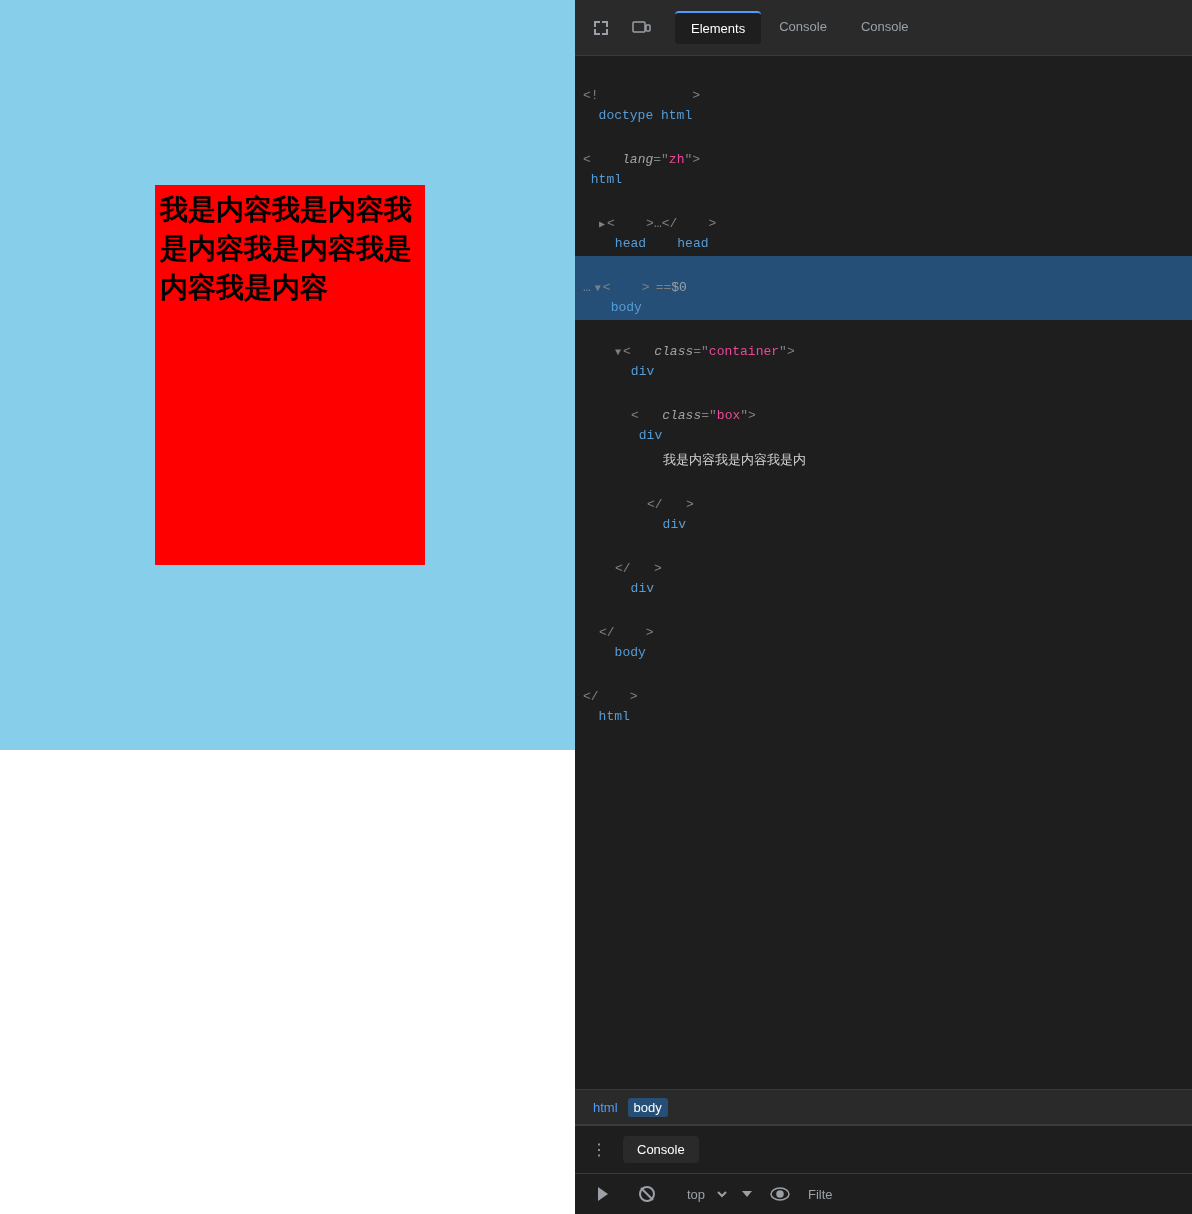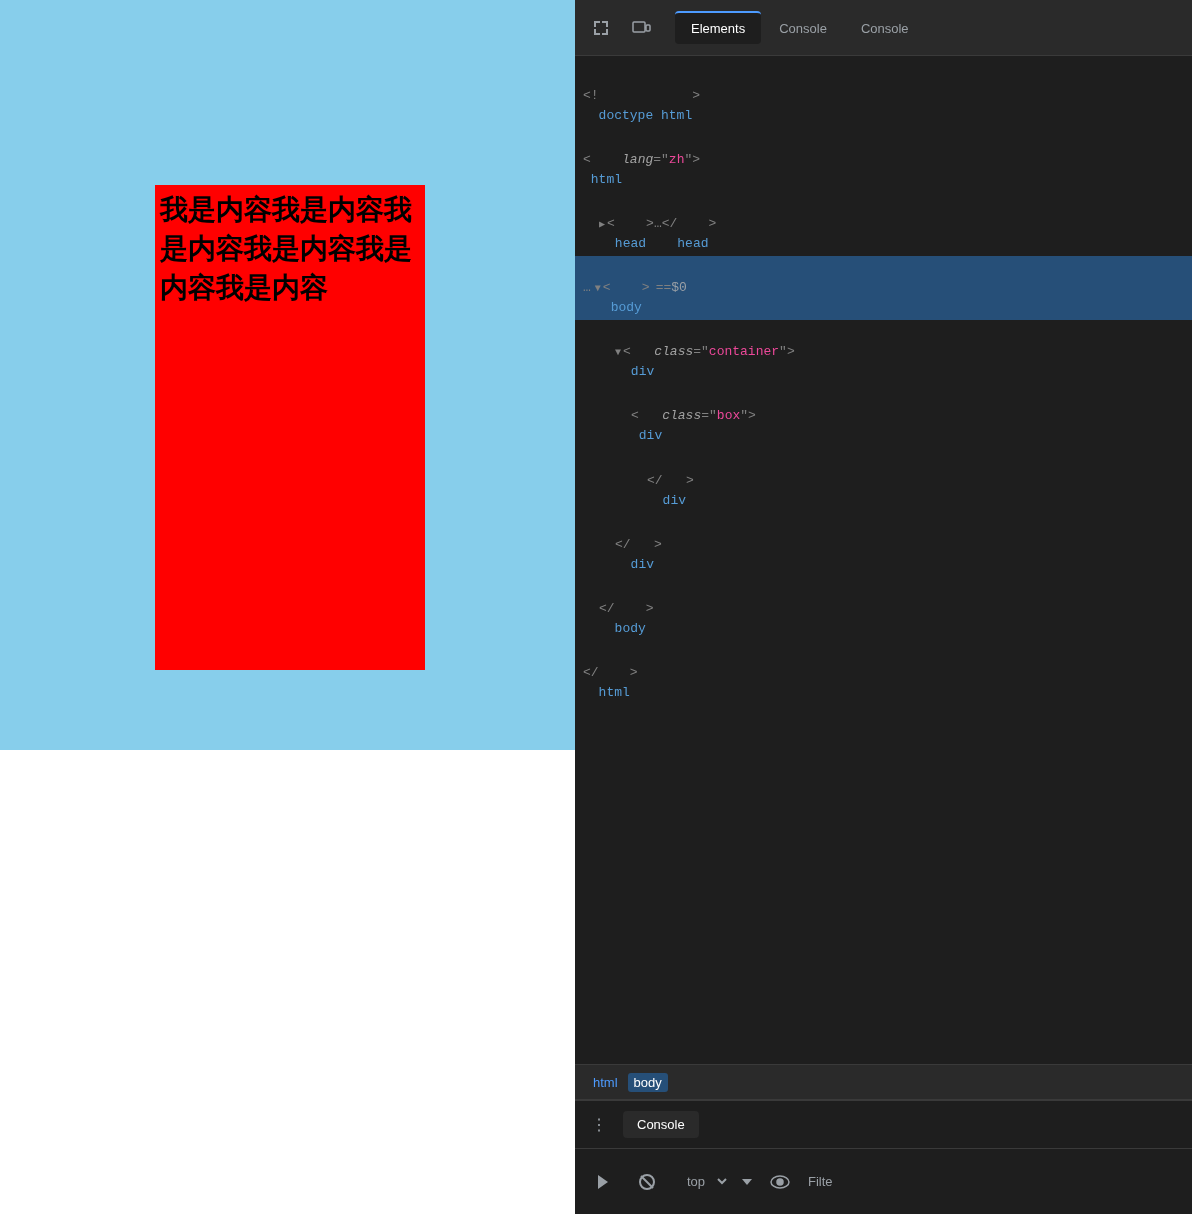--- a/index.html
+++ b/index.html
@@ -18,21 +18,21 @@
       width: 100%;
       height: 750px;
       position: relative;
     }
     .box-div {
       background: red;
       position: absolute;
       left: 155px;
       top: 185px;
       width: 270px;
-      height: 485px;
+      height: 380px;
     }
     .box-text {
       color: black;
       font-size: 28px;
       font-weight: bold;
       line-height: 1.4;
       padding: 5px;
       font-family: Arial, sans-serif;
     }
 
@@ -69,21 +69,20 @@
       cursor: pointer;
       display: flex;
       align-items: center;
       justify-content: center;
       border-radius: 4px;
       color: #9aa0a6;
     }
     .devtools-tabs {
       display: flex;
       gap: 2px;
-      align-items: flex-end;
     }
     .devtools-tab {
       padding: 8px 16px;
       color: #9aa0a6;
       font-size: 13px;
       cursor: pointer;
       border-radius: 4px;
       white-space: nowrap;
     }
     .devtools-tab.active {
@@ -176,21 +175,21 @@
       font-size: 16px;
       background: transparent;
       border: none;
       cursor: pointer;
       padding: 4px 8px;
     }
 
     
     .console-bar {
       background: #1e1e1e;
-      height: 66px;
+      height: 41px;
       display: flex;
       align-items: center;
       padding: 0 12px;
       border-top: 1px solid #3a3a3a;
       gap: 12px;
       flex-shrink: 0;
     }
     .console-bar-btn {
       width: 32px;
       height: 32px;
@@ -307,20 +306,23 @@
       <span class="tag-bracket">&lt;</span>
         <span class="tag-name">div</span>
       <span> </span>
       <span class="attr-name">class</span>
         <span style="color:#808080">="</span>
         <span class="attr-value">box</span>
         <span style="color:#808080">"</span>
       <span class="tag-bracket">&gt;</span>
     </div>
 
+    <div class="dom-line indent-5">
+      <span class="text-node">我是内容我是内容我是内</span>
+    </div>
 
     <div class="dom-line indent-4">
       <span class="tag-bracket">&lt;/</span>
         <span class="tag-name">div</span>
         <span class="tag-bracket">&gt;</span>
     </div>
 
     <div class="dom-line indent-2">
       <span class="tag-bracket">&lt;/</span>
         <span class="tag-name">div</span>

